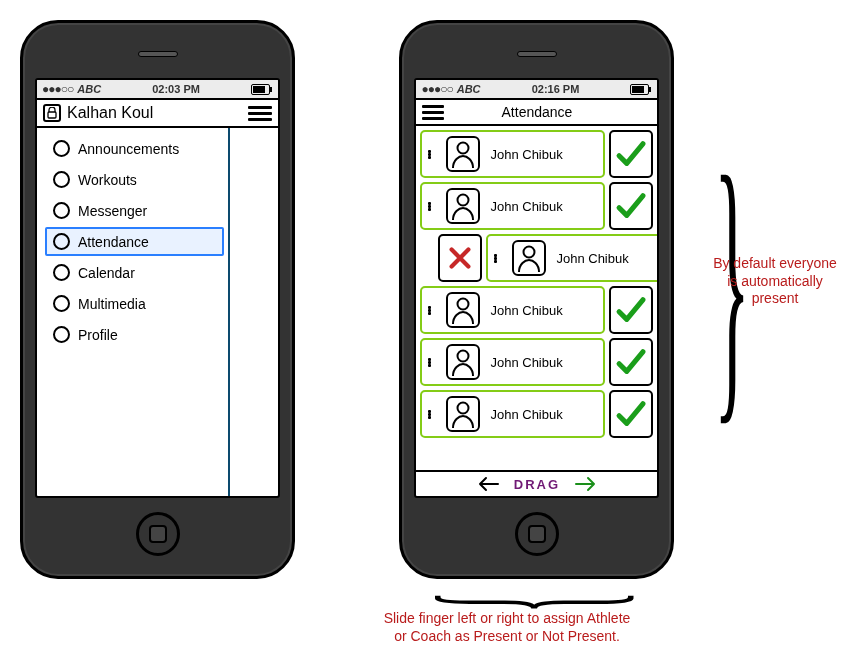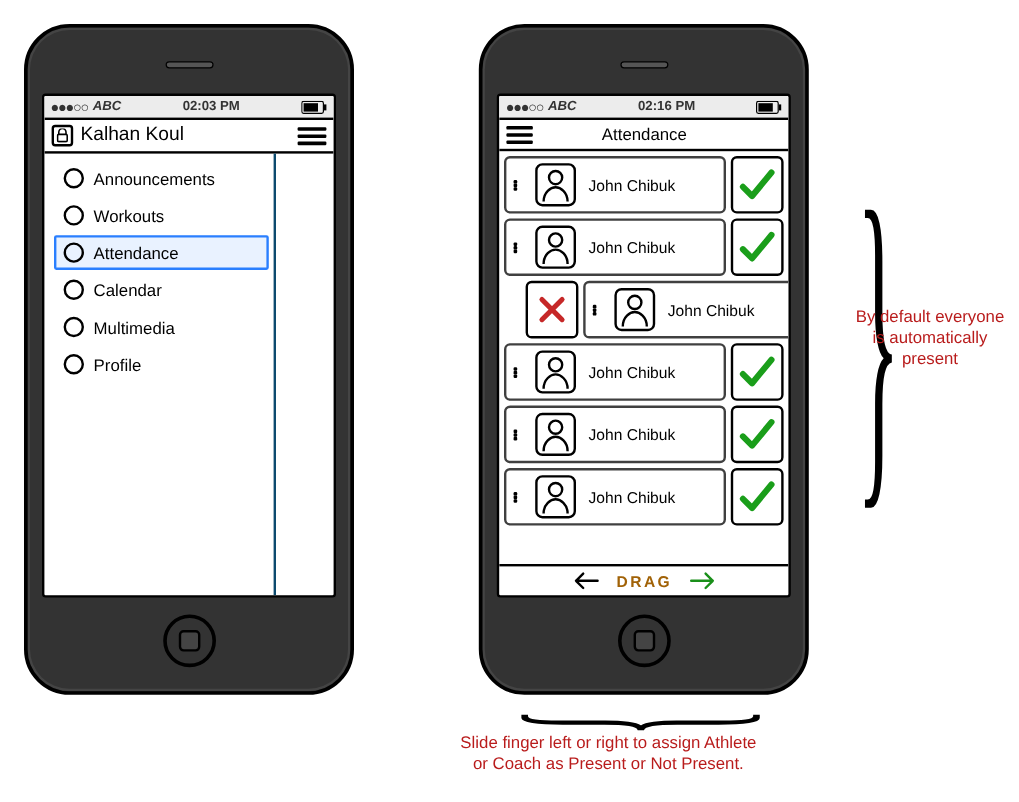--- a/index.html
+++ b/index.html
@@ -121,21 +121,21 @@
   .list-area{
     flex:1;overflow:hidden;padding:4px;
     display:flex;flex-direction:column;gap:4px;
   }
   .row{
     display:flex;align-items:stretch;gap:0;
     height:48px;
   }
   .card{
     flex:1;display:flex;align-items:center;gap:10px;
-    border:2px solid #404040;border-radius:5px;
+    border:2px solid #84cc16;border-radius:5px;
     padding:2px 6px; background:#fff;font-size:13px;
   }
   .grip{
     width:6px;display:flex;flex-direction:column;justify-content:space-around;
     margin-right:2px;
   }
   .grip span{width:3px;height:3px;background:#000;border-radius:1px;}
   .avatar-box{
     width:34px;height:36px;border:2px solid #000;border-radius:6px;
     display:flex;align-items:center;justify-content:center;background:#fff;
@@ -144,21 +144,21 @@
     width:44px;border:2px solid #000;border-radius:5px;margin-left:4px;
     display:flex;align-items:center;justify-content:center;background:#fff;
   }
   .row.shifted .status-cell{order:-1;margin-left:0;margin-right:4px;}
   .row.shifted { transform:translateX(18px); }
   .check svg{width:34px;height:34px;}
   .cross svg{width:28px;height:28px;}
   .drag-footer{
     border-top:2px solid #000;
     display:flex;align-items:center;justify-content:center;gap:14px;
-    padding:4px;font-size:13px;letter-spacing:2px;color:#a16207;font-weight:bold;margin-top:28px;
+    padding:4px;font-size:13px;letter-spacing:2px;color:#701a75;font-weight:bold;margin-top:28px;
   }
   
   .annotation{
     position:absolute;font-size:14px;color:#b91c1c;text-align:center;line-height:1.25;
   }
   .brace-right{
     position:absolute;
     font-size:300px;line-height:300px;font-family:Georgia,serif;
     transform:scaleX(0.25);
   }
@@ -209,20 +209,24 @@
     <div class="menu-body">
       <div class="menu-col" id="menu-col">
           <div class="menu-item">
             <span class="radio"></span>
             <span>Announcements</span>
           </div>
           <div class="menu-item">
             <span class="radio"></span>
             <span>Workouts</span>
           </div>
+          <div class="menu-item">
+            <span class="radio"></span>
+            <span>Messenger</span>
+          </div>
           <div class="menu-item selected">
             <span class="radio"></span>
             <span>Attendance</span>
           </div>
           <div class="menu-item">
             <span class="radio"></span>
             <span>Calendar</span>
           </div>
           <div class="menu-item">
             <span class="radio"></span>

